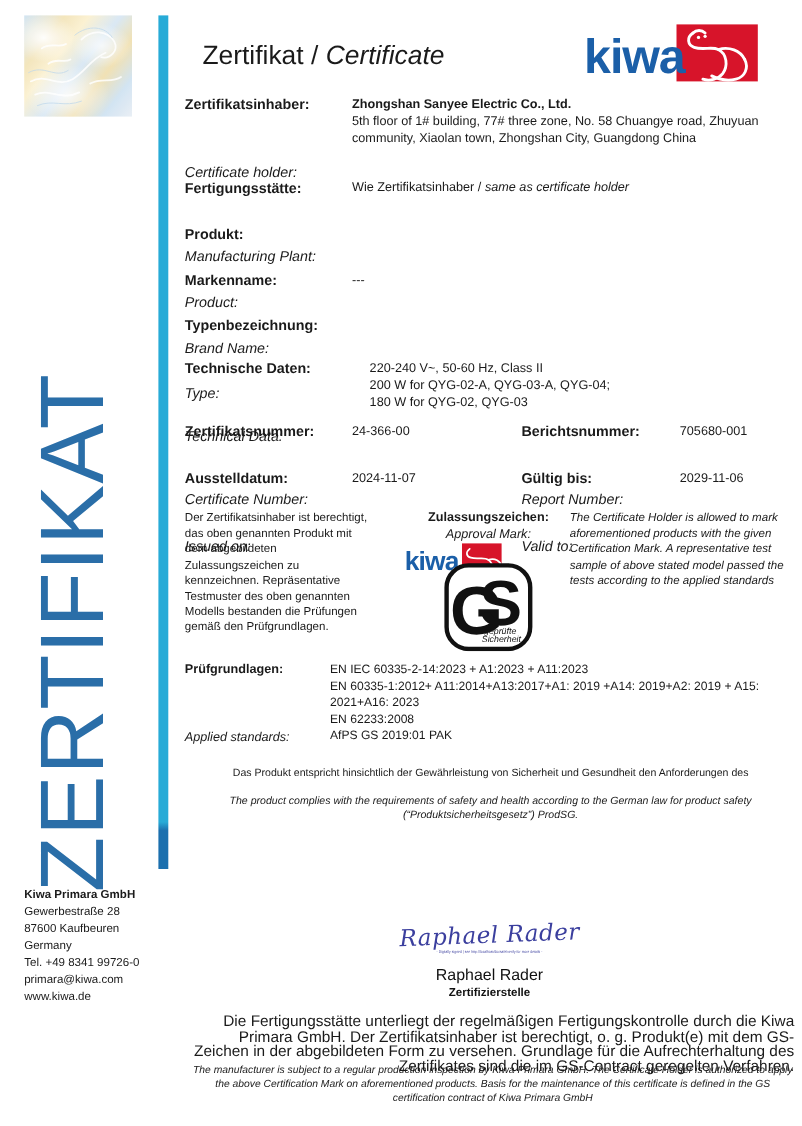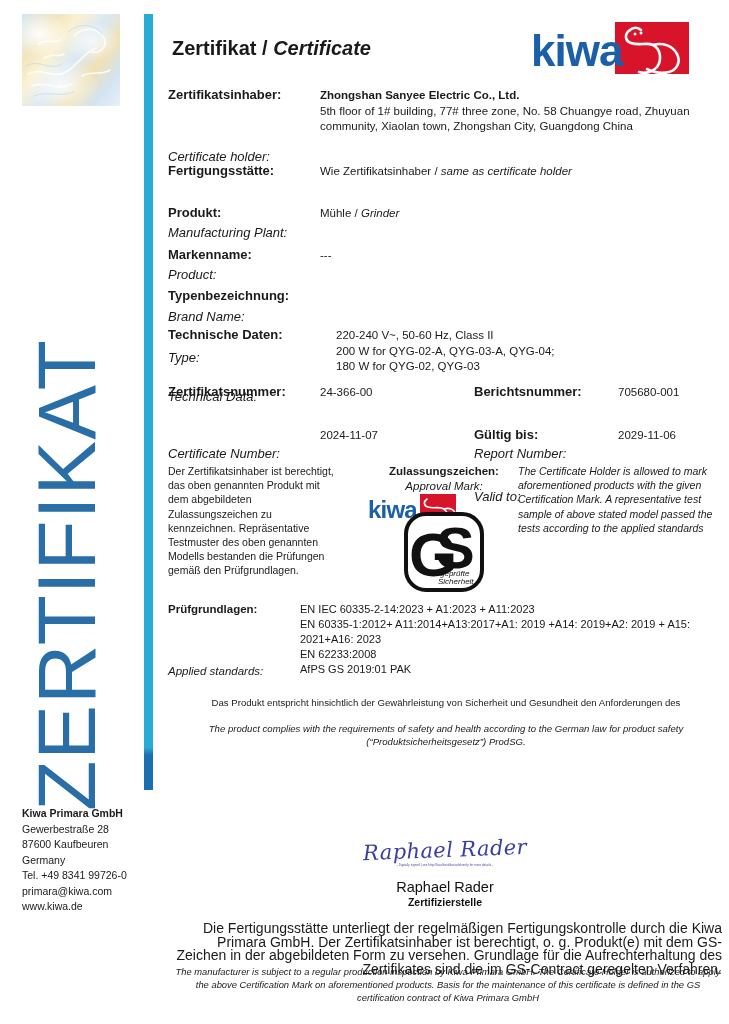--- a/index.html
+++ b/index.html
@@ -86,24 +86,24 @@
   .main {
     position: absolute;
     left: 168px;
     top: 0;
     width: 556px;
     height: 1024px;
   }
 
   .title {
     position: absolute;
-    left: 4px;
+    left: 16px;
     top: 37px;
-    font-size: 20px;
-    font-weight: bold;
+    font-size: 24px;
+    font-weight: normal;
     letter-spacing: 0px;
   }
   .title .it { font-style: italic; }
 
   
   .kiwa-logo {
     position: absolute;
     left: 361px;
     top: 22px;
     width: 160px;
@@ -315,25 +315,20 @@
     <div class="val-col val" style="left:152px; top:164px; width:400px;">
       <span>Wie Zertifikatsinhaber</span>
       <span>/</span>
       <span class="it">same as certificate holder</span>
     </div>
 
     <div class="field lbl-col" style="left:0; top:206px;">
       <span class="lbl-de">Produkt:</span>
       <span class="lbl-en">Product:</span>
     </div>
-    <div class="val-col val" style="left:152px; top:206px; width:400px;">
-      <span>Mühle</span>
-      <span>/</span>
-      <span class="it">Grinder</span>
-    </div>
 
     <div class="field lbl-col" style="left:0; top:248px;">
       <span class="lbl-de">Markenname:</span>
       <span class="lbl-en">Brand Name:</span>
     </div>
     <div class="val-col val" style="left:152px; top:248px; width:400px;">---</div>
 
     <div class="field lbl-col" style="left:0; top:289px;">
       <span class="lbl-de">Typenbezeichnung:</span>
       <span class="lbl-en">Type:</span>
@@ -354,20 +349,24 @@
       <span class="lbl-en">Certificate Number:</span>
     </div>
     <div class="val-col val" style="left:152px; top:385px;">24-366-00</div>
 
     <div class="field" style="left:306px; top:385px;">
       <span class="lbl-de">Berichtsnummer:</span>
       <span class="lbl-en">Report Number:</span>
     </div>
     <div class="val-col val" style="left:450px; top:385px;">705680-001</div>
 
+    <div class="field lbl-col" style="left:0; top:428px;">
+      <span class="lbl-de">Ausstelldatum:</span>
+      <span class="lbl-en">Issued on:</span>
+    </div>
     <div class="val-col val" style="left:152px; top:428px;">2024-11-07</div>
 
     <div class="field" style="left:306px; top:428px;">
       <span class="lbl-de">Gültig bis:</span>
       <span class="lbl-en">Valid to:</span>
     </div>
     <div class="val-col val" style="left:450px; top:428px;">2029-11-06</div>
 
     <div class="para" style="left:0; top:464px; width:172px;">Der Zertifikatsinhaber ist berechtigt, das oben genannten Produkt mit dem abgebildeten Zulassungszeichen zu kennzeichnen. Repräsentative Testmuster des oben genannten Modells bestanden die Prüfungen gemäß den Prüfgrundlagen.</div>
 

